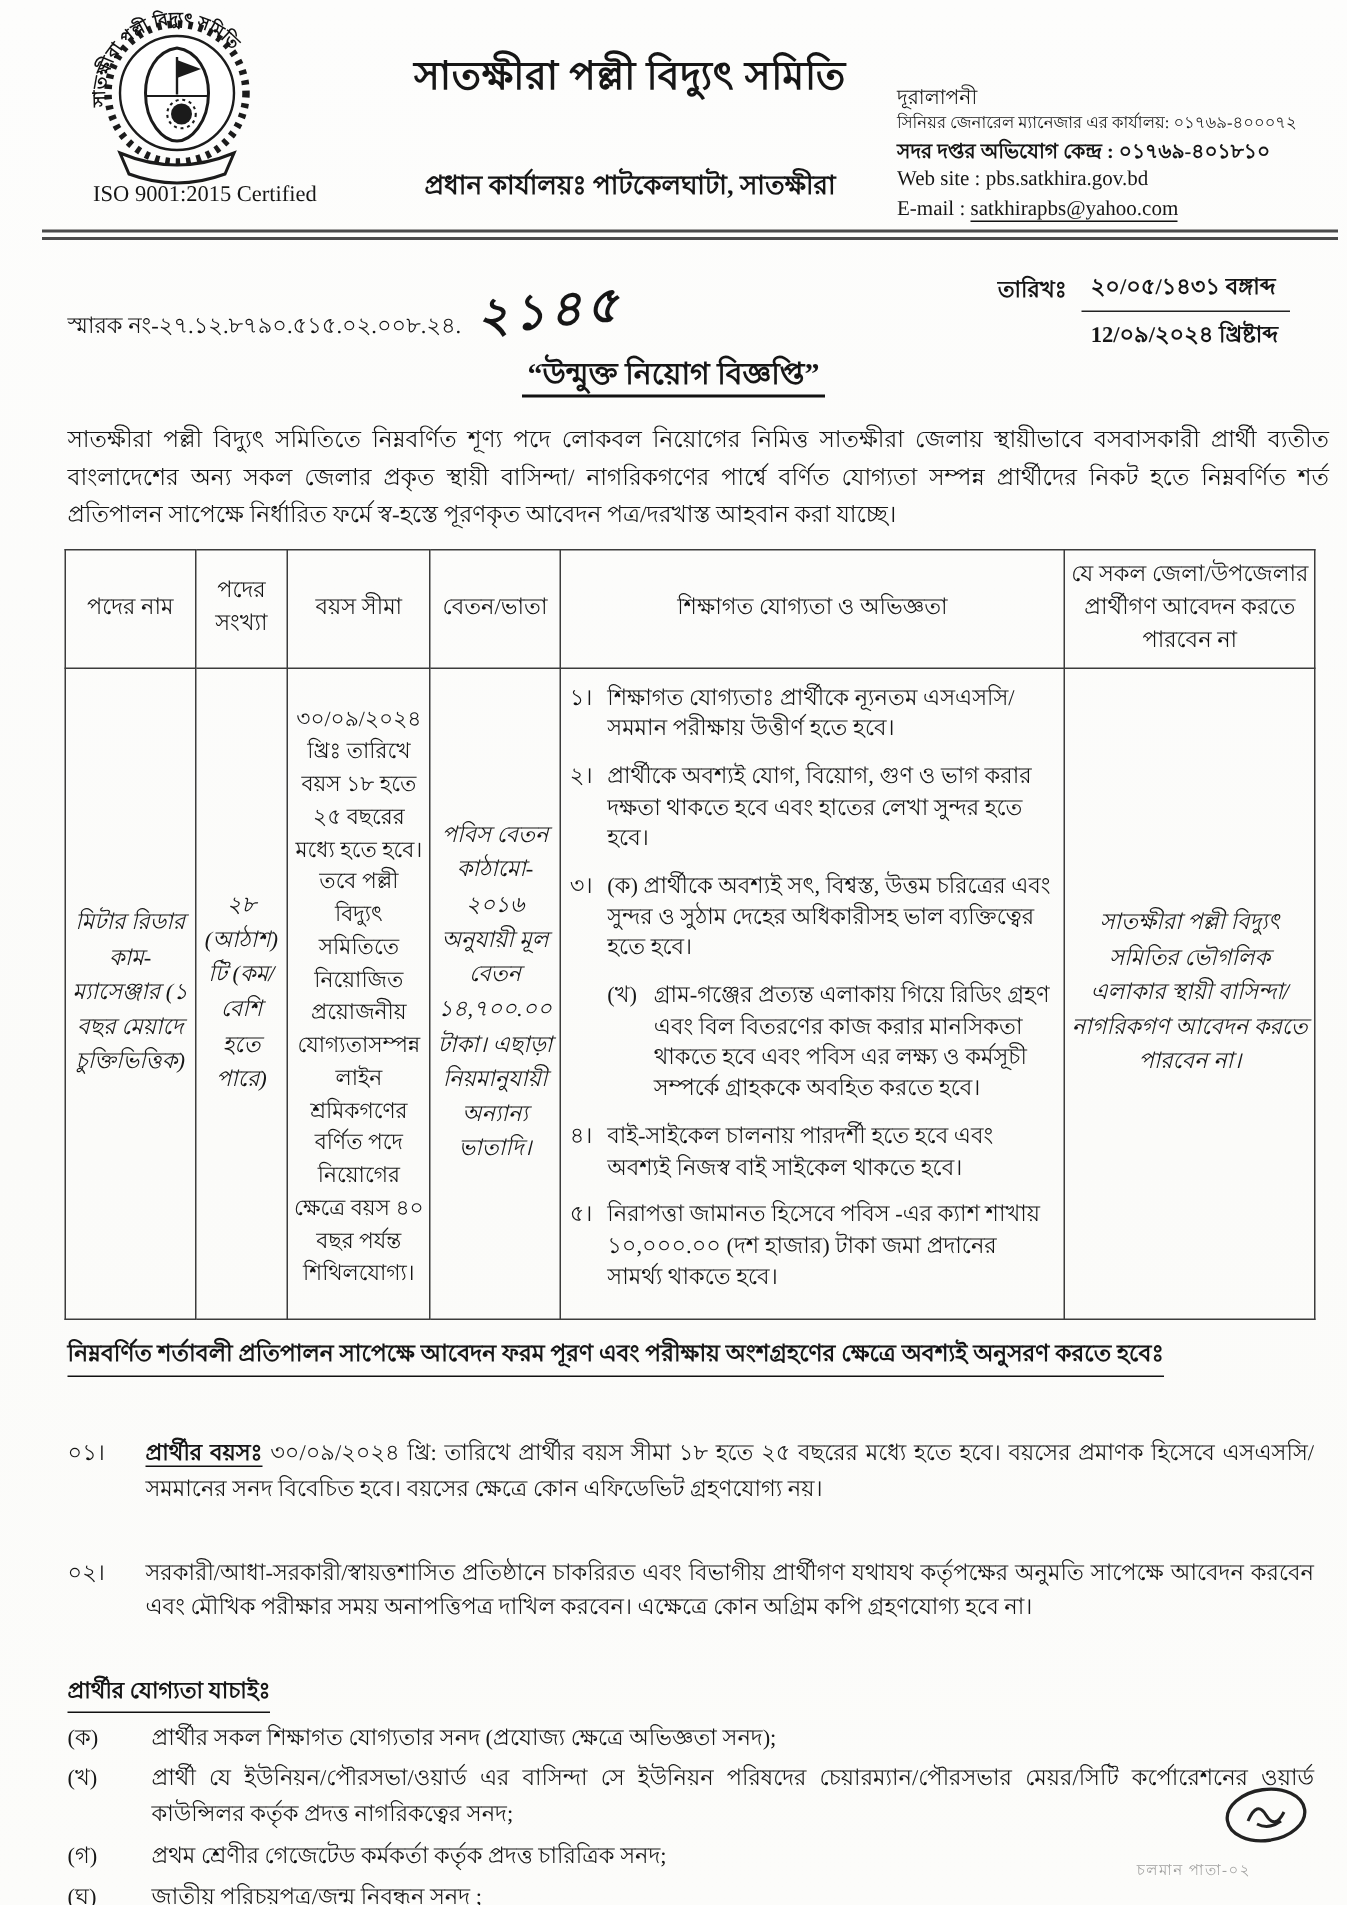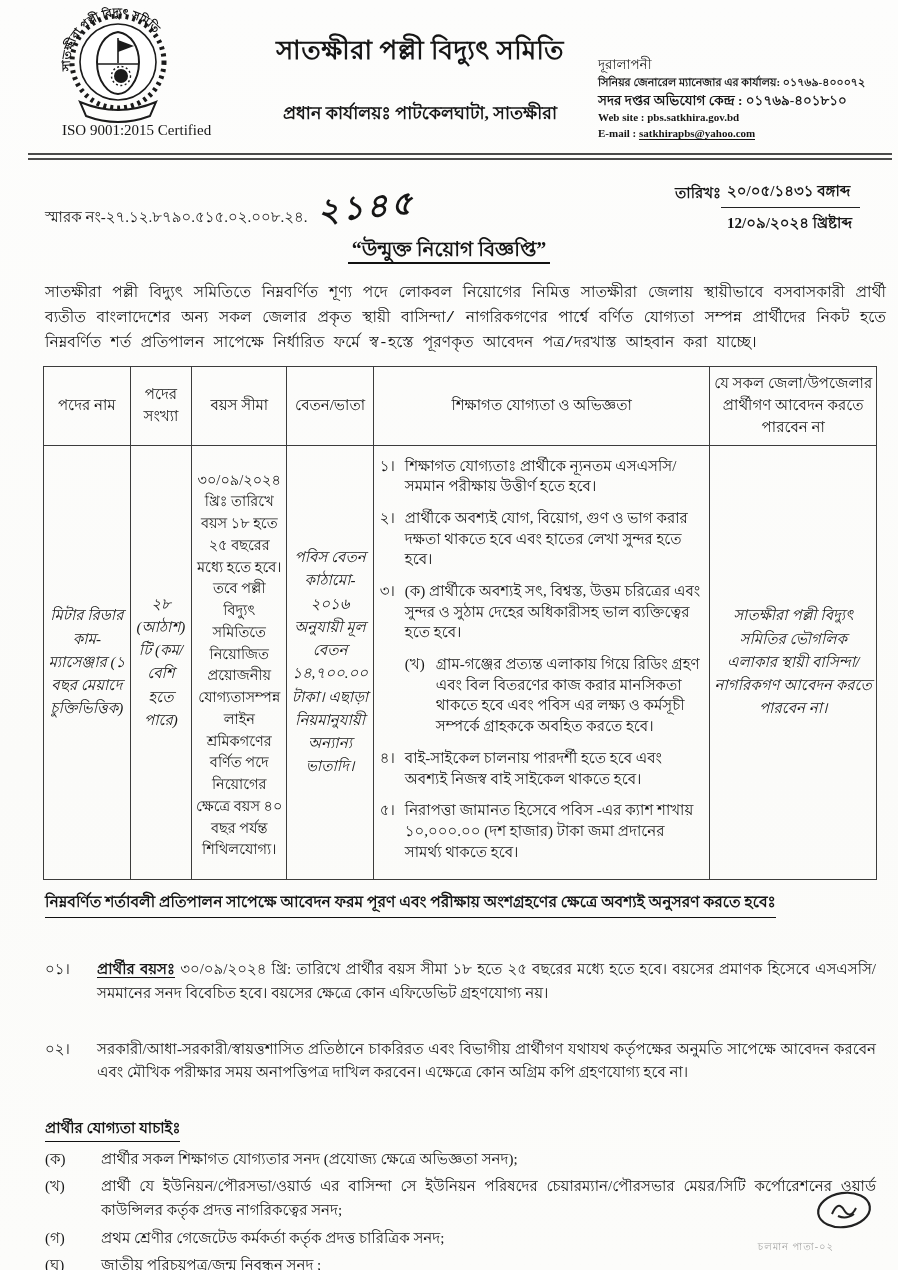--- a/index.html
+++ b/index.html
@@ -11,44 +11,44 @@
     background:linear-gradient(180deg,#fdfdfc 0%, #fbfbf9 60%, #fcfcfa 100%);
     color:#161616;
     font-family:"Liberation Serif", serif;
     overflow:hidden;
   }
   
   .header { position:relative; height:165px; }
   .logo { position:absolute; left:58px; top:6px; width:120px; height:122px; }
   .head-center { position:absolute; left:235px; top:30px; width:370px; text-align:center; }
   .org-name { font-size:26px; font-weight:bold; letter-spacing:0.5px; }
-  .office   { font-size:17.5px; font-weight:bold; margin-top:26px; }
+  .office   { font-size:17.5px; font-weight:bold; margin-top:36px; }
   .head-right { position:absolute; left:598px; top:55px; width:296px; line-height:1.45; }
   .phone-label { font-size:13.5px; }
-  .contact-line1 { font-size:11px; font-weight:bold; }
+  .contact-line1 { font-size:11px; font-weight:normal; }
   .contact-line2 { font-size:13.5px; font-weight:bold; }
-  .weburl, .emailurl { font-size:11px; font-weight:bold; font-family:"Liberation Serif", serif; }
+  .weburl, .emailurl { font-size:14px; font-weight:normal; font-family:"Liberation Serif", serif; }
   .emailurl .u { border-bottom:1.5px solid #111; }
   .iso { position:absolute; left:62px; top:122px; font-size:15px; }
   .double-rule { position:absolute; left:28px; right:6px; top:153px; height:7px;
                  border-top:2.5px solid #4a4a4a; border-bottom:2.5px solid #4a4a4a; }
   
   .memo-row { position:relative; margin:14px 20px 0 45px; height:52px; }
   .memo-left { position:absolute; left:0; top:6px; font-size:15px; white-space:nowrap; }
   .handwritten { display:inline-block; font-size:33px; font-style:italic; letter-spacing:3px;
                  transform:rotate(-5deg) translateY(-4px); margin-left:10px; font-weight:bold;
                  font-family:"DejaVu Serif", serif; }
-  .date-block { position:absolute; right:18px; top:0; display:flex; gap:0; font-size:15px; }
+  .date-block { position:absolute; right:18px; top:0; display:flex; gap:10px; font-size:15px; }
   .date-label { padding-top:2px; font-weight:bold; }
   .date-stack .d1 { border-bottom:1.5px solid #222; padding:0 8px 3px 6px; font-weight:bold; }
   .date-stack .d2 { padding:3px 8px 0 6px; font-weight:bold; }
   
   .notice-title { text-align:center; margin-top:3px; }
   .notice-title span { font-size:20px; font-weight:bold; border-bottom:2px solid #111; padding:0 4px 2px; }
-  .intro { margin:14px 12px 0 45px; font-size:15.5px; line-height:1.62; text-align:justify;font-family:Liberation Mono, monospace; }
+  .intro { margin:14px 12px 0 45px; font-size:15.5px; line-height:1.62; text-align:justify; }
   
   table.posts { border-collapse:collapse; table-layout:fixed; width:834px; margin:10px 0 0 43px; }
   table.posts th, table.posts td { border:1.5px solid #3c3c3c; vertical-align:middle; }
   table.posts th { font-size:15px; font-weight:normal; padding:6px 3px; line-height:1.45; text-align:center; }
   td.c-center { text-align:center; font-size:15px; line-height:1.55; padding:6px 4px;font-style:italic; }
   td.c-age { text-align:center; font-size:14.5px; line-height:1.5; padding:8px 3px; vertical-align:top; padding-top:14px; }
   td.c-qual { vertical-align:top; padding:10px 8px 6px 6px; }
   .q-item { display:flex; gap:5px; font-size:15px; line-height:1.38; margin-bottom:11px; }
   .q-num { width:20px; flex:none; }
   .q-sub { padding-left:25px; }

